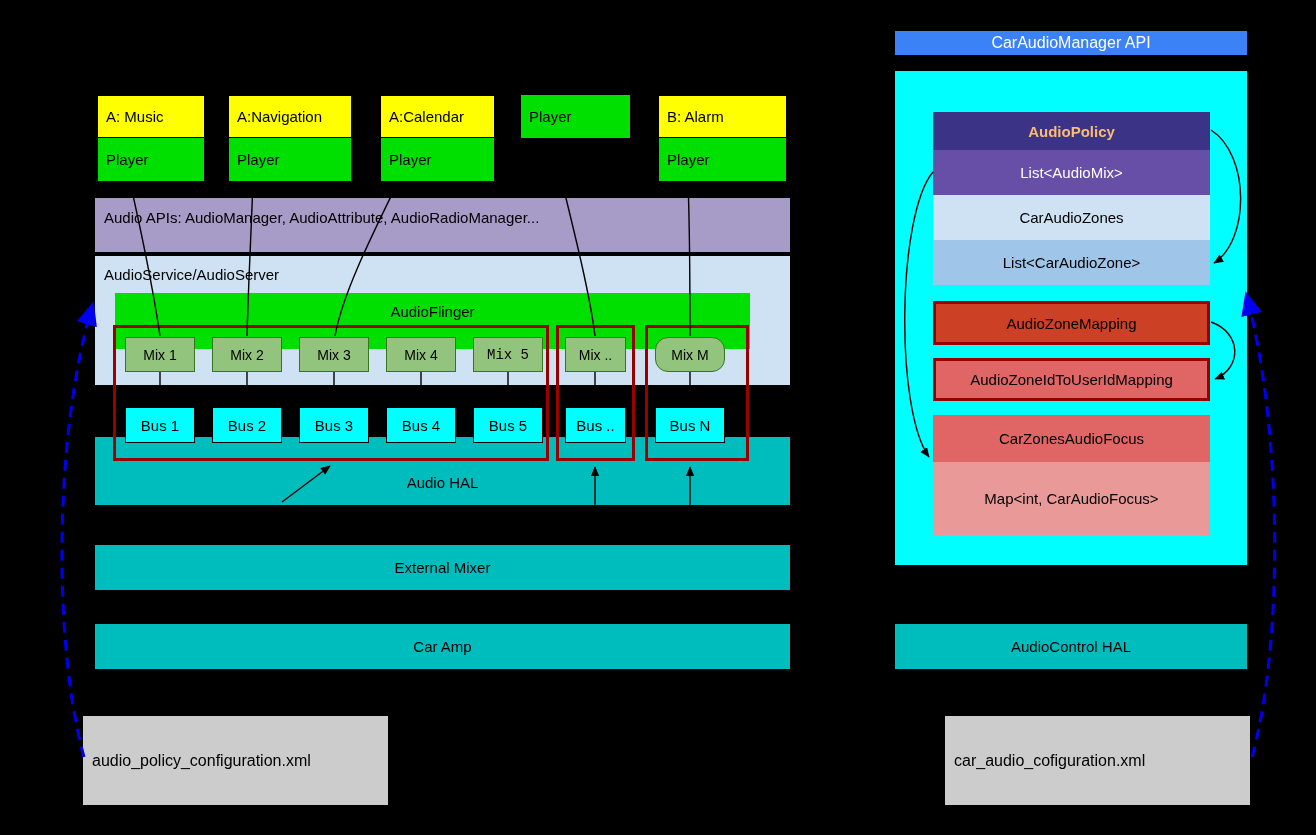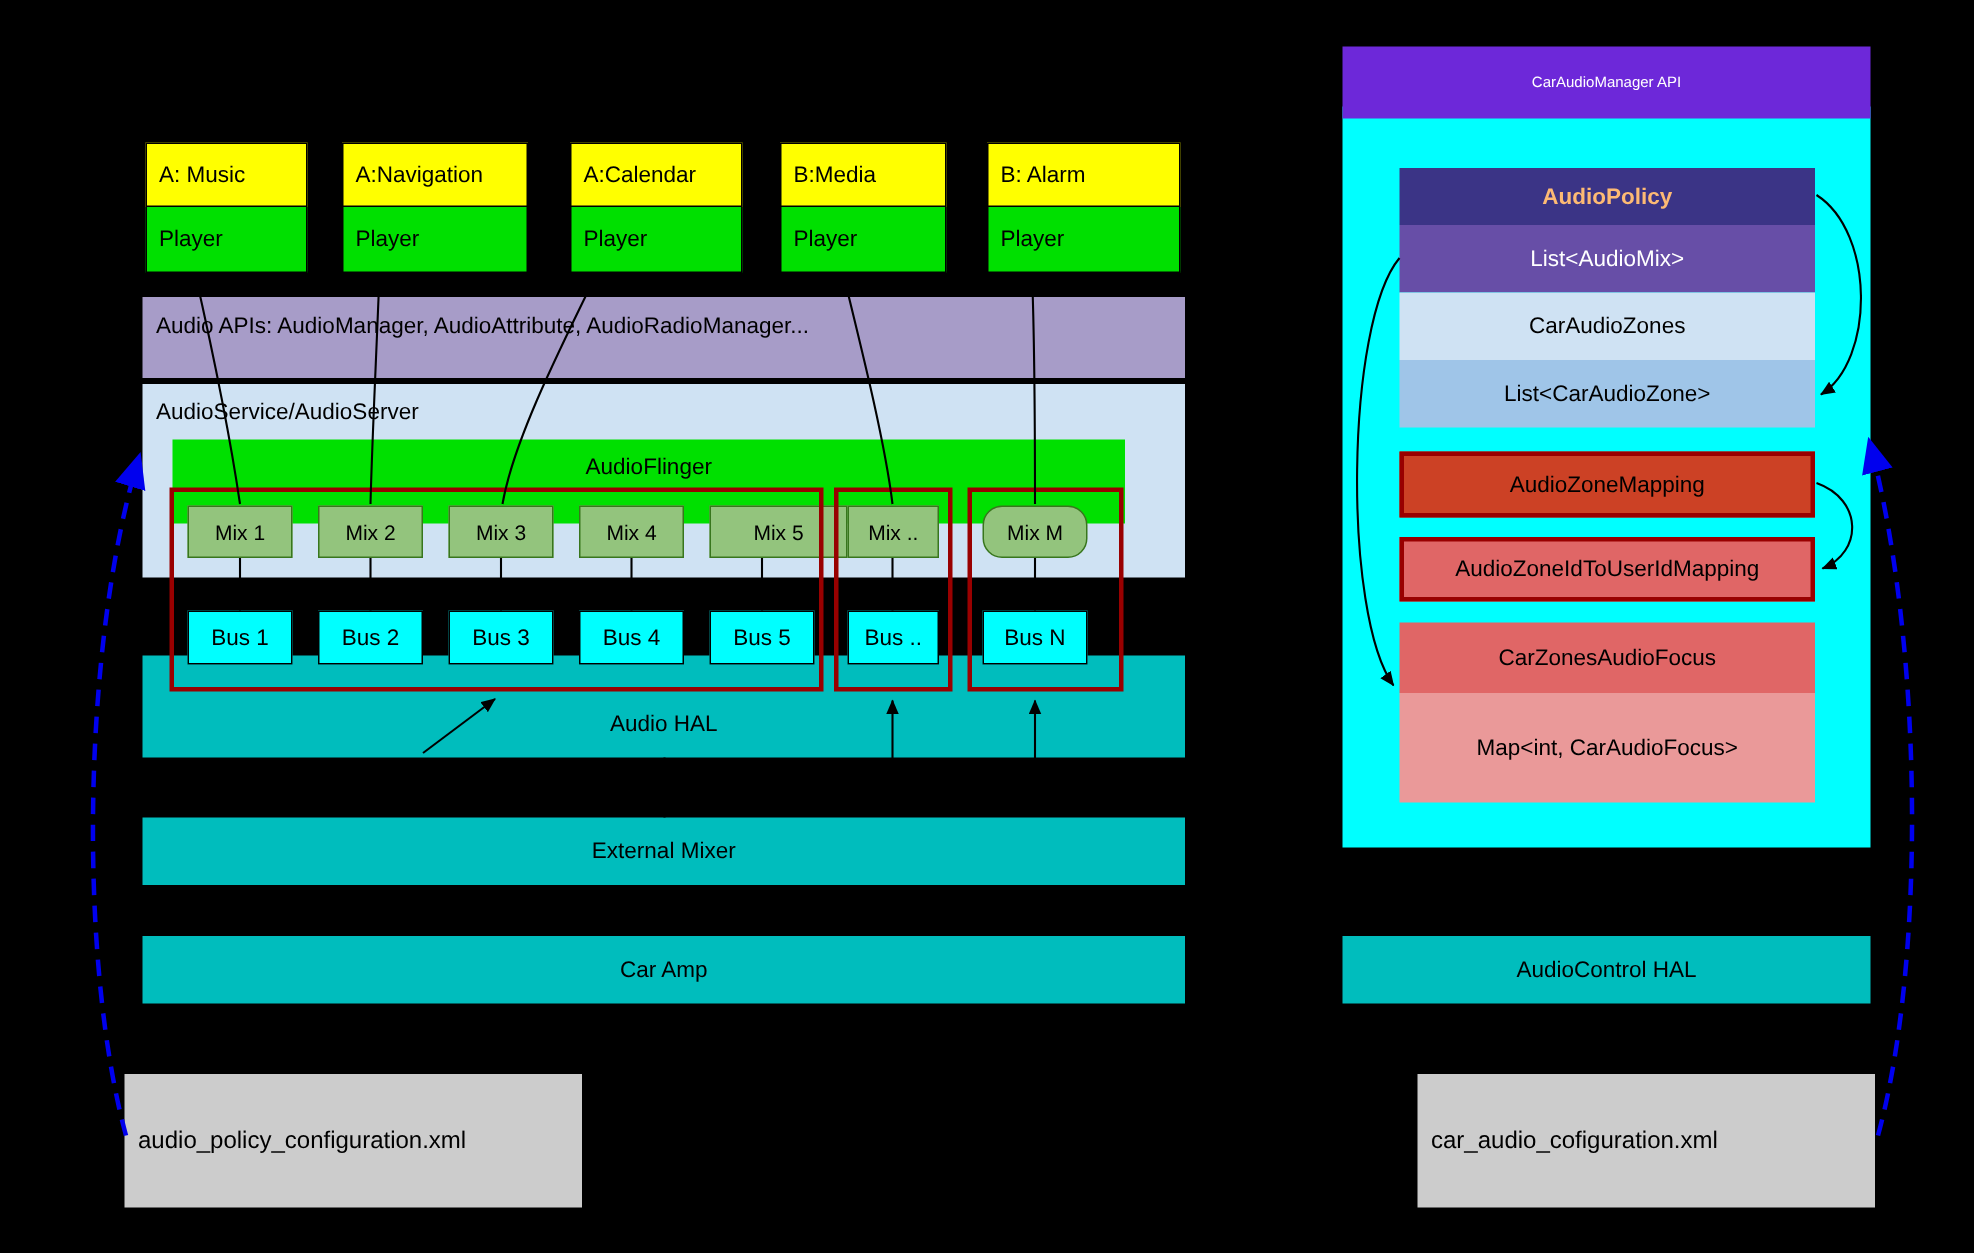--- a/index.html
+++ b/index.html
@@ -22,21 +22,21 @@
 
   .teal-bar { position:absolute; background:#00bdbd; display:flex; align-items:center; justify-content:center; font-size:15px; z-index:1; }
   .audio-hal { left:95px; top:437px; width:695px; height:68px; align-items:flex-end; padding-bottom:14px; z-index:2; }
   .ext-mixer { left:95px; top:545px; width:695px; height:45px; }
   .car-amp { left:95px; top:624px; width:695px; height:45px; }
   .audio-control-hal { left:895px; top:624px; width:352px; height:45px; }
 
   .config-box { position:absolute; top:716px; height:89px; width:305px; background:#cccccc; display:flex; align-items:center; padding-left:9px; font-size:16px; z-index:2; }
 
   
-  .api-header { position:absolute; left:895px; top:31px; width:352px; height:48px; background:#6d28d9; color:#ffffff; display:flex; align-items:center; justify-content:center; font-size:10px; z-index:2; }
+  .api-header { position:absolute; left:895px; top:31px; width:352px; height:24px; background:#3b82f6; color:#ffffff; display:flex; align-items:center; justify-content:center; font-size:16px; z-index:2; }
   .service-panel { position:absolute; left:895px; top:71px; width:352px; height:494px; background:#00ffff; z-index:1; }
   .service-title { position:absolute; left:895px; top:84px; width:352px; text-align:center; font-size:16px; z-index:2; }
   .inner-box { position:absolute; left:933px; width:277px; display:flex; align-items:center; justify-content:center; font-size:15px; z-index:3; text-align:center; }
   .b-audiopolicy { top:112px; height:38px; background:#3b3486; color:#fdba74;font-weight:bold; }
   .b-audiomix   { top:150px; height:45px; background:#674ea7; color:#ffffff; }
   .b-zones      { top:195px; height:45px; background:#cfe2f3; }
   .b-zonelist   { top:240px; height:45px; background:#9fc5e8; }
   .b-zonemap    { top:301px; height:44px; background:#cc4125; border:3px solid #990000; }
   .b-useridmap  { top:358px; height:43px; background:#e06666; border:3px solid #990000; }
   .b-zonesfocus { top:415px; height:47px; background:#e06666; }
@@ -55,37 +55,36 @@
   </div>
   <div class="app" style="left:228px;width:124px;">
     <div class="app-title">A:Navigation</div>
     <div class="app-player">Player</div>
   </div>
   <div class="app" style="left:380px;width:115px;">
     <div class="app-title">A:Calendar</div>
     <div class="app-player">Player</div>
   </div>
   <div class="app" style="left:520px;width:111px;">
-    <div class="app-title">B:Media</div>
     <div class="app-player">Player</div>
   </div>
   <div class="app" style="left:658px;width:129px;">
     <div class="app-title">B: Alarm</div>
     <div class="app-player">Player</div>
   </div>
 
   <div class="audio-apis">Audio APIs: AudioManager, AudioAttribute, AudioRadioManager...</div>
   <div class="audio-service">AudioService/AudioServer</div>
   <div class="audio-flinger">AudioFlinger</div>
 
   <div class="mix" style="left:125px;width:70px;">Mix 1</div>
   <div class="mix" style="left:212px;width:70px;">Mix 2</div>
   <div class="mix" style="left:299px;width:70px;">Mix 3</div>
   <div class="mix" style="left:386px;width:70px;">Mix 4</div>
-  <div class="mix" style="left:473px;width:92px;">Mix 5</div>
+  <div class="mix" style="left:473px;width:70px;font-family:Liberation Mono, monospace;">Mix 5</div>
   <div class="mix" style="left:565px;width:61px;">Mix ..</div>
   <div class="mix" style="left:655px;width:70px;border-radius:13px;">Mix M</div>
 
   <div class="bus" style="left:125px;width:70px;">Bus 1</div>
   <div class="bus" style="left:212px;width:70px;">Bus 2</div>
   <div class="bus" style="left:299px;width:70px;">Bus 3</div>
   <div class="bus" style="left:386px;width:70px;">Bus 4</div>
   <div class="bus" style="left:473px;width:70px;">Bus 5</div>
   <div class="bus" style="left:565px;width:61px;">Bus ..</div>
   <div class="bus" style="left:655px;width:70px;">Bus N</div>

